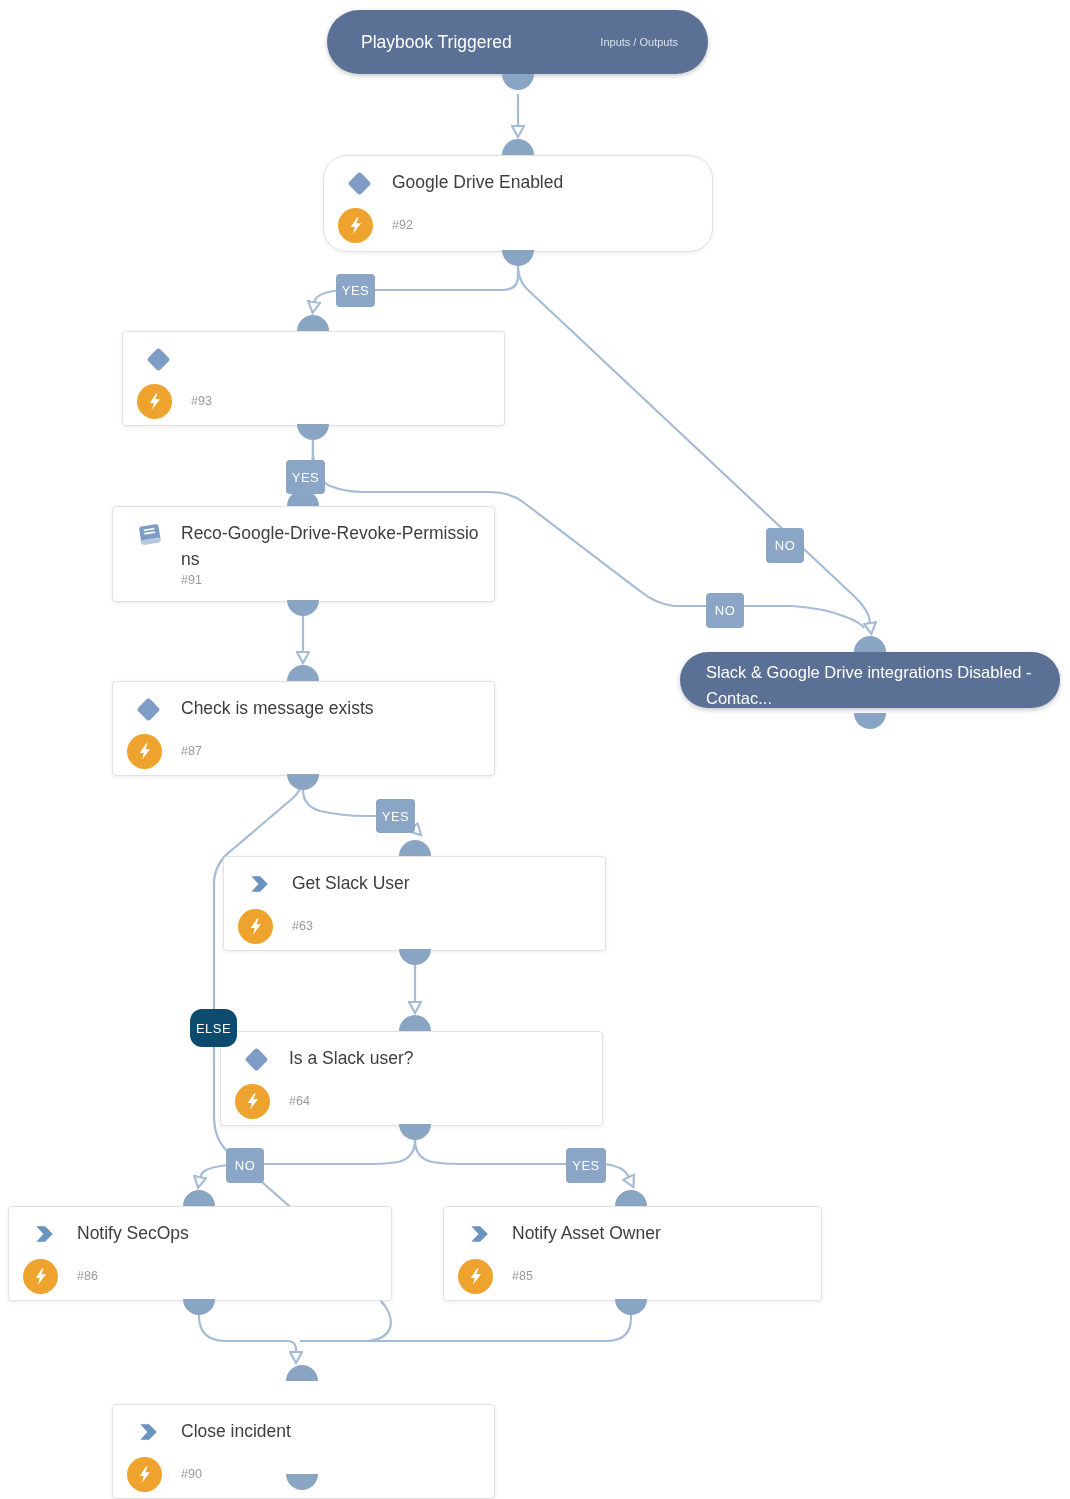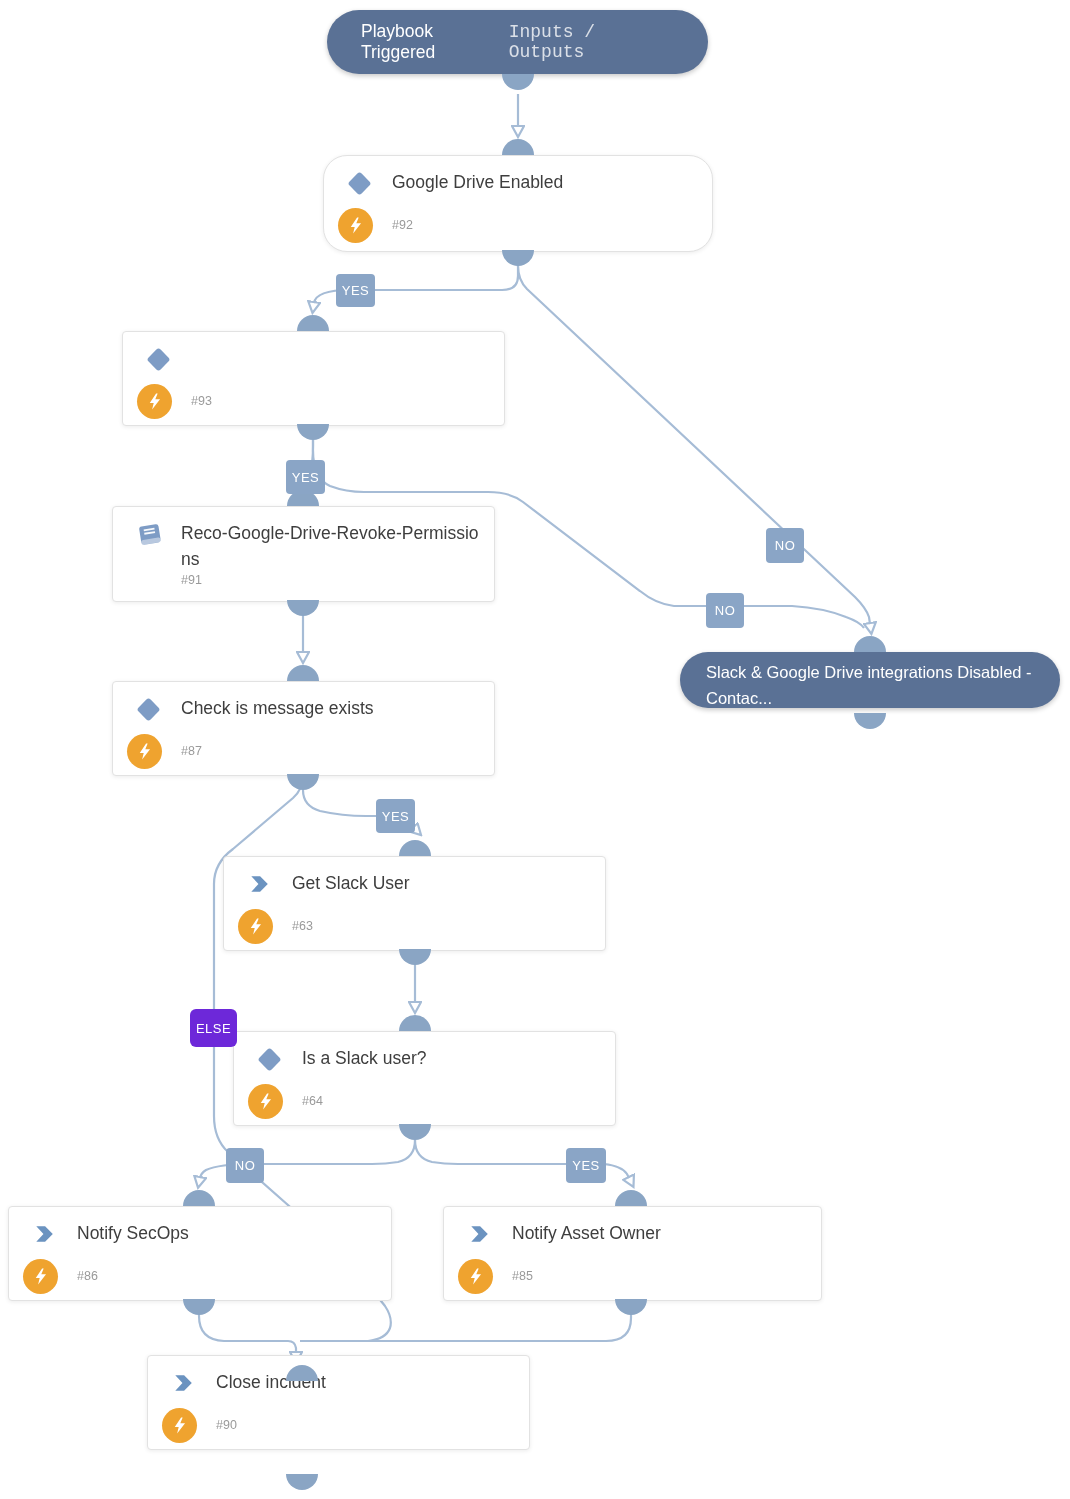--- a/index.html
+++ b/index.html
@@ -37,35 +37,35 @@
   }
 
   
   .pill{
     position:absolute;z-index:2;background:#5a7195;border-radius:33px;
     box-shadow:0 2px 5px rgba(0,0,0,0.22);color:#fff;
   }
   .pill--trigger{display:flex;align-items:center;justify-content:space-between;
     padding:0 30px 0 34px;box-sizing:border-box;}
   .pill-title{font-size:17.5px;color:#ffffff;}
-  .pill-link{font-size:18px;color:rgba(255,255,255,0.78);cursor:pointer;font-family:Liberation Mono, monospace;}
+  .pill-link{font-size:11px;color:rgba(255,255,255,0.78);cursor:pointer;}
   .pill--end{box-sizing:border-box;padding:7px 26px;font-size:16.5px;line-height:26px;}
 
   
   .dome{position:absolute;z-index:3;width:32px;height:16px;background:#8aa5c4;}
   .dome.up{border-radius:16px 16px 0 0;}
   .dome.down{border-radius:0 0 16px 16px;}
 
   
   .edge-label{
     position:absolute;z-index:4;background:#8aa5c6;color:#ffffff;
     border-radius:4px;font-size:13px;font-weight:500;letter-spacing:.5px;
     display:flex;align-items:center;justify-content:center;
   }
-  .edge-label.dark{background:#6d28d9;border-radius:6px;}
+  .edge-label.dark{background:#0c4a6e;border-radius:12px;}
 </style>
 </head>
 <body>
 
 <div class="canvas">
 
   <svg class="edges" width="1070" height="1499" viewBox="0 0 1070 1499">
     <defs>
       <marker id="arw" markerUnits="userSpaceOnUse" markerWidth="14" markerHeight="14" refX="2" refY="7" orient="auto" viewBox="0 0 14 14">
         <path d="M1,1 L1,13 L12,7 Z" fill="#8aa5c4" stroke="none"></path>
@@ -156,21 +156,21 @@
     </span>
     <div class="node-title">Get Slack User</div>
     <span class="bolt">
       <svg width="19" height="19" viewBox="0 0 24 24">
           <path d="M14 2 L6 14 h5 l-2 8 L19 9 h-6 l3 -7 Z" fill="#fff"></path>
         </svg>
     </span>
     <div class="node-num">#63</div>
   </div>
 
-  <div class="node" style="left:233px;top:1031px;width:381px;height:93px;">
+  <div class="node" style="left:220px;top:1031px;width:381px;height:93px;">
     <span class="icon-box">
         <span class="diamond"></span>
       </span>
     <div class="node-title">Is a Slack user?</div>
     <span class="bolt">
       <svg width="19" height="19" viewBox="0 0 24 24">
           <path d="M14 2 L6 14 h5 l-2 8 L19 9 h-6 l3 -7 Z" fill="#fff"></path>
         </svg>
     </span>
     <div class="node-num">#64</div>
@@ -199,21 +199,21 @@
     </span>
     <div class="node-title">Notify Asset Owner</div>
     <span class="bolt">
       <svg width="19" height="19" viewBox="0 0 24 24">
           <path d="M14 2 L6 14 h5 l-2 8 L19 9 h-6 l3 -7 Z" fill="#fff"></path>
         </svg>
     </span>
     <div class="node-num">#85</div>
   </div>
 
-  <div class="node" style="left:112px;top:1355px;width:381px;height:93px;margin-left:35px;">
+  <div class="node" style="left:112px;top:1404px;width:381px;height:93px;">
     <span class="icon-box">
       <svg width="22" height="22" viewBox="0 0 20 20">
           <path d="M3 3 h8 l7 7 -7 7 H3 l6.5 -7 Z" fill="#6b93c0"></path>
         </svg>
     </span>
     <div class="node-title">Close incident</div>
     <span class="bolt">
       <svg width="19" height="19" viewBox="0 0 24 24">
           <path d="M14 2 L6 14 h5 l-2 8 L19 9 h-6 l3 -7 Z" fill="#fff"></path>
         </svg>

